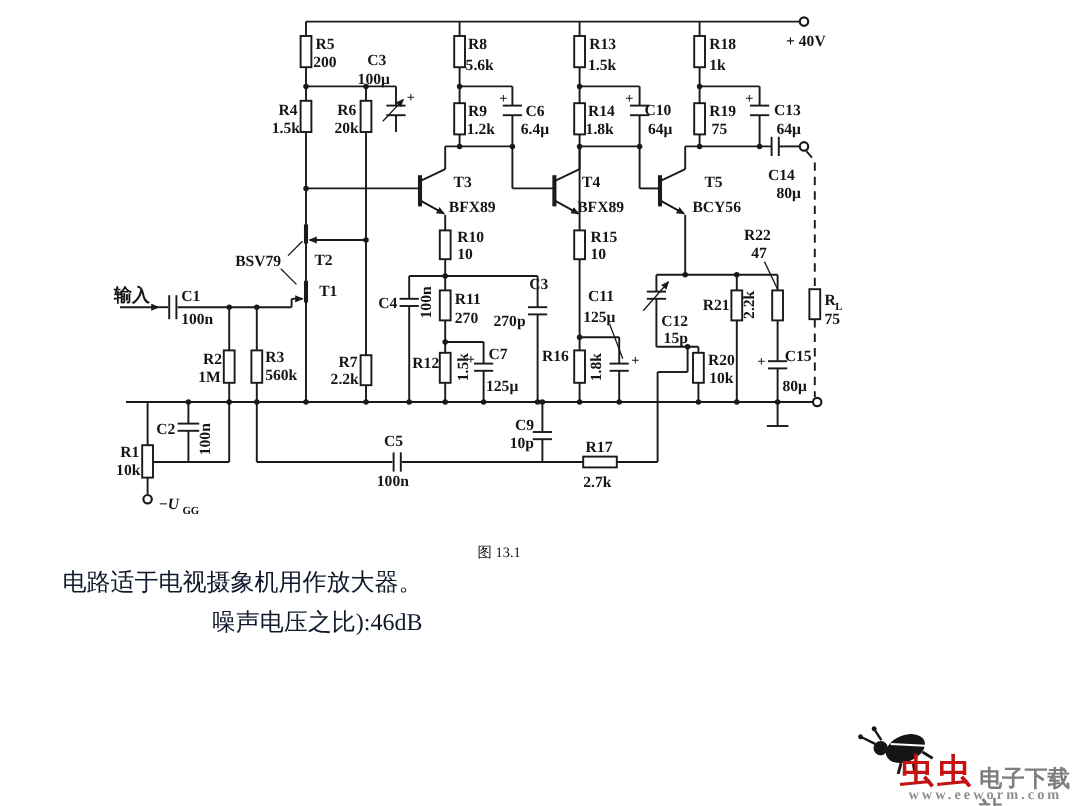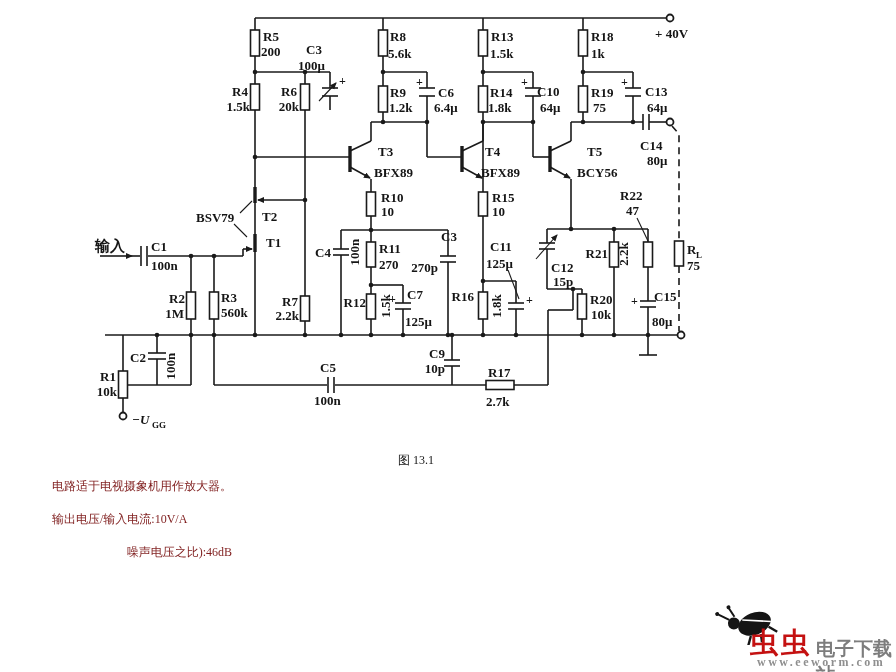--- a/index.html
+++ b/index.html
@@ -11,22 +11,22 @@
   .cjk{font-family:"Liberation Serif",serif;font-size:15px;font-weight:bold;fill:#151515;}
   .plus{font-family:"Liberation Serif",serif;font-size:12px;font-weight:bold;fill:#151515;}
   .wire{stroke:#1a1a1a;stroke-width:1.6;fill:none;}
   .wire-thin{stroke:#1a1a1a;stroke-width:1.1;fill:none;}
   .dashed{stroke:#1a1a1a;stroke-width:1.6;fill:none;stroke-dasharray:7 5;}
   .body{fill:#ffffff;stroke:#1a1a1a;stroke-width:1.6;}
   .bar{stroke:#1a1a1a;stroke-width:3.4;fill:none;}
   .dot{fill:#1a1a1a;}
   .term{fill:#ffffff;stroke:#1a1a1a;stroke-width:1.8;}
   #caption{position:absolute;left:398px;top:424px;font-size:12px;color:#151515;margin-top:28px;}
-  #notes{position:absolute;left:52px;top:470px;font-size:12px;line-height:33px;
-         color:#7f1d1d;white-space:nowrap;}
+  #notes{position:absolute;left:52px;top:470px;font-size:20px;line-height:33px;
+         color:#0f172a;white-space:nowrap;}
   #notes .outdent{margin-left:-14px;text-align:right;}
   #notes i{font-family:"Liberation Serif",serif;}
   #wm-brand{position:absolute;left:750px;top:624px;font-size:28px;font-weight:700;
             color:#c41111;letter-spacing:3px;}
   #wm-site{position:absolute;left:816px;top:636px;font-size:19px;font-weight:bold;color:#7d7d7d;}
   #wm-url{position:absolute;left:757px;top:655px;font-size:12px;font-weight:bold;
           color:#8f8f8f;letter-spacing:2.5px;}
 </style>
 </head>
 <body>
@@ -410,21 +410,20 @@
   <text class="lbl" text-anchor="end" x="445" y="358">C9</text>
   <text class="lbl" text-anchor="end" x="445" y="373">10p</text>
   <text class="lbl" x="488" y="377">R17</text>
   <text class="lbl" x="486" y="406">2.7k</text>
 </svg>
 
 <div id="caption">图 13.1</div>
 
 <div id="notes">
   <div>电路适于电视摄象机用作放大器。</div>
-  <div>输出电压/输入电流:10V/A</div>
   <div class="outdent">噪声电压之比):46dB</div>
 </div>
 
 <svg width="74" height="48" viewBox="0 0 74 48" style="position:absolute;left:714px;top:597px;">
   <g fill="#151515" transform="rotate(-22 37 26)">
     <ellipse cx="40" cy="28" rx="17" ry="11"></ellipse>
     <circle cx="21" cy="20" r="6"></circle>
     <line x1="18" y1="15" x2="10" y2="6" stroke="#151515" stroke-width="2"></line>
     <line x1="24" y1="14" x2="22" y2="4" stroke="#151515" stroke-width="2"></line>
     <circle cx="9" cy="5" r="2"></circle>

